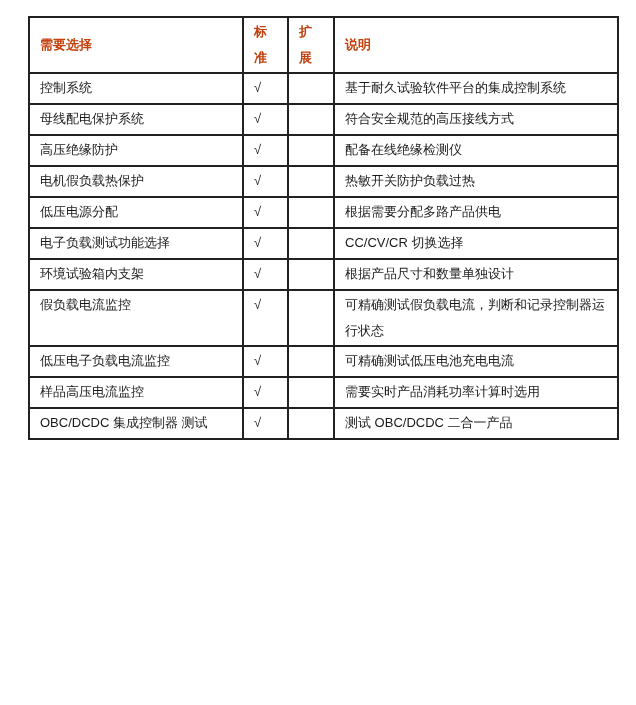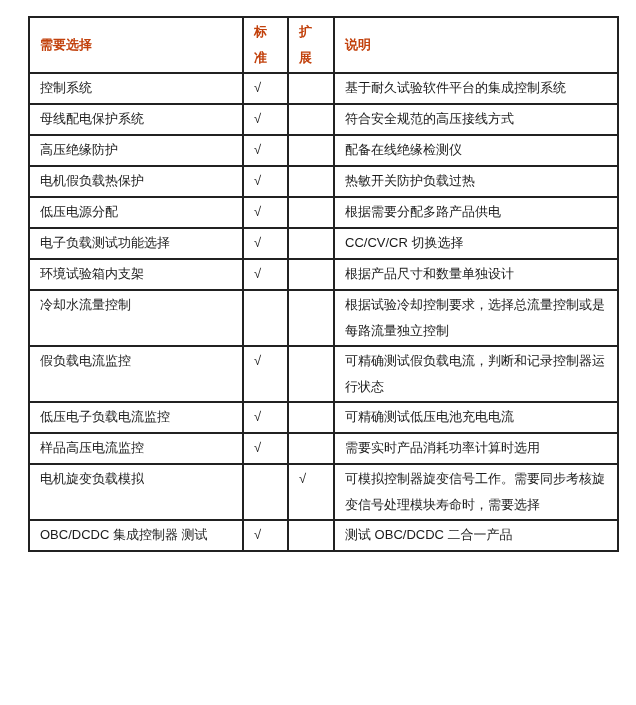--- a/index.html
+++ b/index.html
@@ -107,50 +107,38 @@
     <td class="check"></td>
     <td>CC/CV/CR 切换选择</td>
   </tr>
         <tr>
     <td>环境试验箱内支架</td>
     <td class="check">√</td>
     <td class="check"></td>
     <td>根据产品尺寸和数量单独设计</td>
   </tr>
         <tr>
-    <td>冷却水流量控制</td>
-    <td class="check"></td>
-    <td class="check"></td>
-    <td>根据试验冷却控制要求，选择总流量控制或是每路流量独立控制</td>
-  </tr>
-        <tr>
     <td>假负载电流监控</td>
     <td class="check">√</td>
     <td class="check"></td>
     <td>可精确测试假负载电流，判断和记录控制器运行状态</td>
   </tr>
         <tr>
     <td>低压电子负载电流监控</td>
     <td class="check">√</td>
     <td class="check"></td>
     <td>可精确测试低压电池充电电流</td>
   </tr>
         <tr>
     <td>样品高压电流监控</td>
     <td class="check">√</td>
     <td class="check"></td>
     <td>需要实时产品消耗功率计算时选用</td>
   </tr>
         <tr>
-    <td>电机旋变负载模拟</td>
-    <td class="check"></td>
-    <td class="check">√</td>
-    <td>可模拟控制器旋变信号工作。需要同步考核旋变信号处理模块寿命时，需要选择</td>
-  </tr>
-        <tr>
     <td>OBC/DCDC 集成控制器 测试</td>
     <td class="check">√</td>
     <td class="check"></td>
     <td>测试 OBC/DCDC 二合一产品</td>
   </tr>
       </tbody>
   </table>
 </div>
 
 </body></html>

